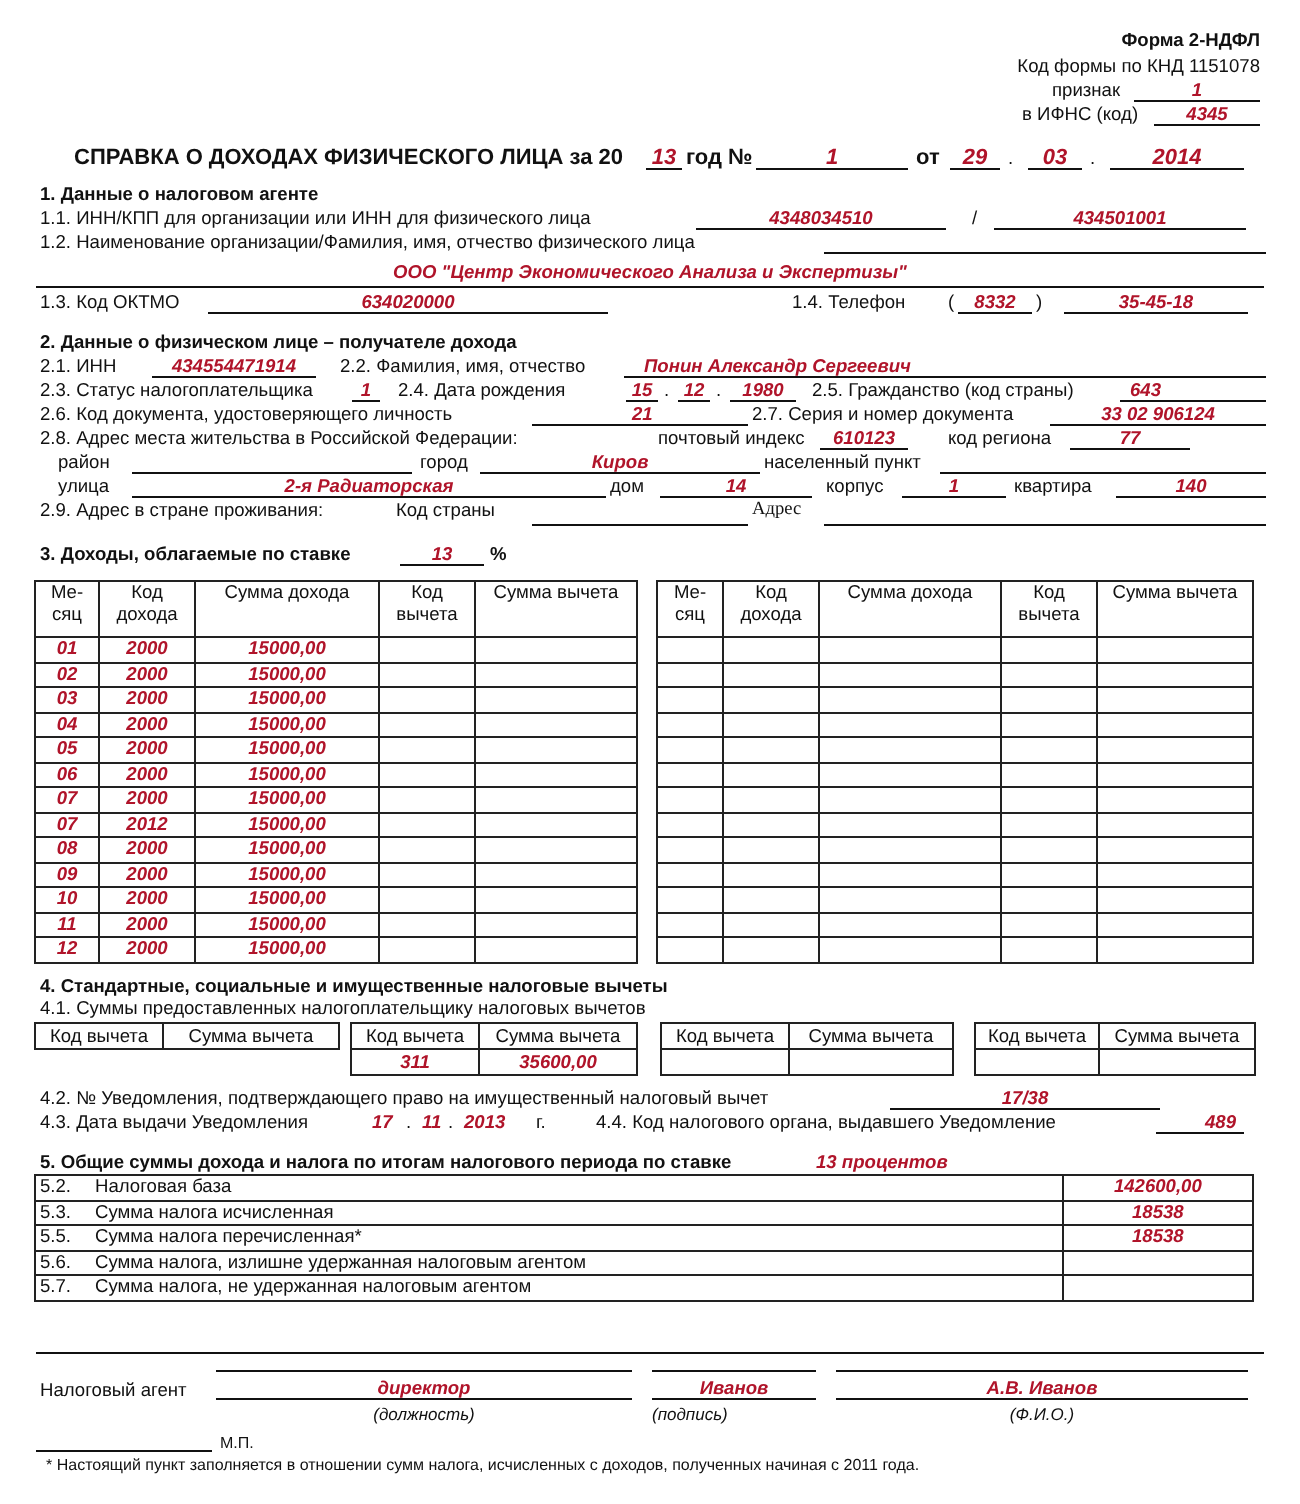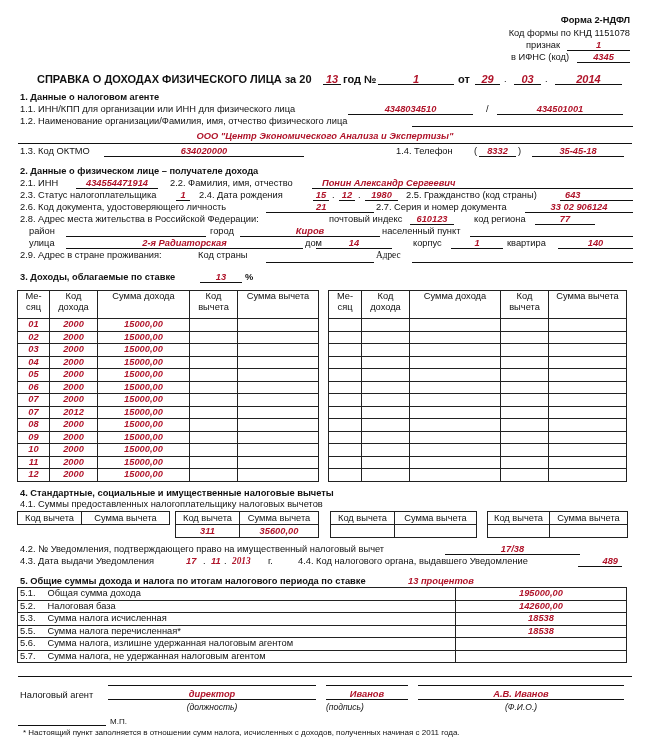--- a/index.html
+++ b/index.html
@@ -91,21 +91,21 @@
 <div class="abs" style="left:29px;top:226px;">район</div>
 <div class="ul red" style="left:66px;top:226px;width:140px;"></div>
 <div class="abs" style="left:210px;top:226px;">город</div>
 <div class="ul red" style="left:240px;top:226px;width:140px;">Киров</div>
 <div class="abs" style="left:382px;top:226px;">населенный пункт</div>
 <div class="ul red" style="left:470px;top:226px;width:163px;"></div>
 
 <div class="abs" style="left:29px;top:238px;">улица</div>
 <div class="ul red" style="left:66px;top:238px;width:237px;">2-я Радиаторская</div>
 <div class="abs" style="left:305px;top:238px;">дом</div>
-<div class="ul red" style="left:316px;top:238px;width:76px;">14</div>
+<div class="ul red" style="left:330px;top:238px;width:76px;">14</div>
 <div class="abs" style="left:413px;top:238px;">корпус</div>
 <div class="ul red" style="left:451px;top:238px;width:52px;">1</div>
 <div class="abs" style="left:507px;top:238px;">квартира</div>
 <div class="ul red" style="left:558px;top:238px;width:75px;">140</div>
 
 <div class="abs" style="left:20px;top:250px;">2.9. Адрес в стране проживания:</div>
 <div class="abs" style="left:198px;top:250px;">Код страны</div>
 <div class="ul red" style="left:266px;top:252px;width:108px;"></div>
 <div class="abs" style="left:376px;top:250px;font-family:Liberation Serif, serif;">Адрес</div>
 <div class="ul red" style="left:412px;top:252px;width:221px;"></div>
@@ -368,35 +368,30 @@
 </tbody>
   </table>
 
 <div class="abs" style="left:20px;top:544px;">4.2. № Уведомления, подтверждающего право на имущественный налоговый вычет</div>
 <div class="ul red" style="left:445px;top:544px;width:135px;">17/38</div>
 <div class="abs" style="left:20px;top:556px;">4.3. Дата выдачи Уведомления</div>
 <div class="abs red" style="left:186px;top:556px;">17</div>
 <div class="abs" style="left:203px;top:556px;">.</div>
 <div class="abs red" style="left:211px;top:556px;">11</div>
 <div class="abs" style="left:224px;top:556px;">.</div>
-<div class="abs red" style="left:232px;top:556px;font-family:Liberation Serif, serif;">2013</div>
+<div class="abs red" style="left:232px;top:556px;">2013</div>
 <div class="abs" style="left:268px;top:556px;">г.</div>
 <div class="abs" style="left:298px;top:556px;">4.4. Код налогового органа, выдавшего Уведомление</div>
 <div class="ul red" style="left:578px;top:556px;width:44px;text-align:right;padding-right:4px;">489</div>
 
 <div class="abs b" style="left:20px;top:576px;">5. Общие суммы дохода и налога по итогам налогового периода по ставке</div>
 <div class="abs red" style="left:408px;top:576px;">13 процентов</div>
 
 <table class="t5" style="left:17px;top:587px;width:610px;">
   <tbody>
-      <tr>
-        <td class="n">5.1.</td>
-        <td class="l" style="width:410px;">Общая сумма дохода</td>
-        <td class="v red">195000,00</td>
-      </tr>
   <tr>
         <td class="n">5.2.</td>
         <td class="l">Налоговая база</td>
         <td class="v red">142600,00</td>
       </tr>
   <tr>
         <td class="n">5.3.</td>
         <td class="l">Сумма налога исчисленная</td>
         <td class="v red">18538</td>
       </tr>

